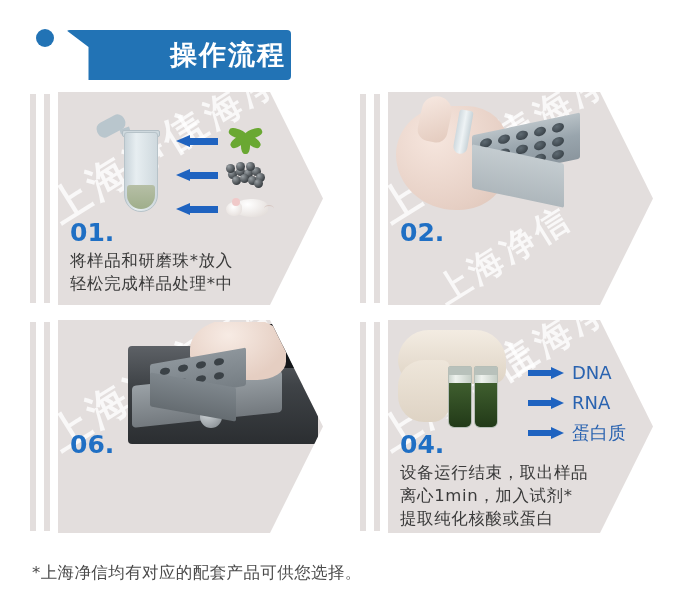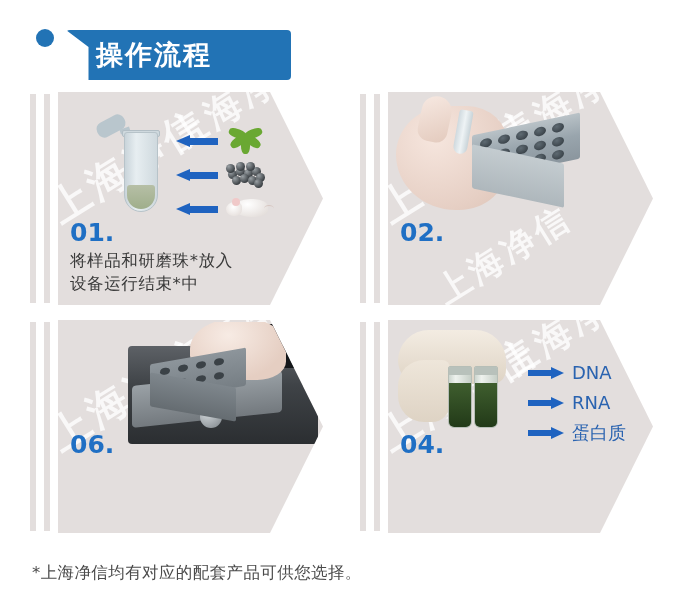--- a/index.html
+++ b/index.html
@@ -38,21 +38,21 @@
     background: #2273b5;
     border-radius: 4px;
     -webkit-clip-path: polygon(0 0, 100% 0, 100% 100%, 10% 100%, 10% 34%, 0 0);
     clip-path: polygon(0 0, 100% 0, 100% 100%, 10% 100%, 10% 34%, 0 0);
   }
   .badge-label {
     position: absolute;
     left: 96px;
     top: 36px;
     width: 190px;
-    text-align: left;
+    text-align: right;
     font-size: 27px;
     font-weight: bold;
     color: #ffffff;
     letter-spacing: 2px;
     line-height: 38px;
   }
   .headline {
     position: absolute;
     left: 300px;
     top: 34px;
@@ -568,21 +568,21 @@
             <div class="mouse-body"></div>
             <div class="mouse-head"></div>
             <div class="mouse-ear"></div>
             <div class="mouse-tail"></div>
           </div>
         </div>
       </div>
 
       <div class="step-num">01.</div>
       <div class="step-text">将样品和研磨珠*放入
-设备运行结束*中</div>
+轻松完成样品处理*中</div>
     </div>
   </div>
 
   <div class="card c1">
     <div class="bar b1"></div>
     <div class="bar b2"></div>
     <div class="card-body">
       <div class="wm w1">上海净信</div>
       <div class="wm w2">上海净信</div>
       <div class="wm w3">上海净信</div>
@@ -681,18 +681,21 @@
       </div>
       <div class="out-row o3">
         <div class="arrow-right">
           <div class="shaft"></div>
             <div class="head"></div>
         </div>
         <div class="out-label">蛋白质</div>
       </div>
 
       <div class="step-num">04.</div>
+      <div class="step-text">设备运行结束，取出样品
+离心1min，加入试剂*
+提取纯化核酸或蛋白</div>
     </div>
   </div>
 
 </div>
 
 <div class="footnote">*上海净信均有对应的配套产品可供您选择。</div>
 
 </body></html>

